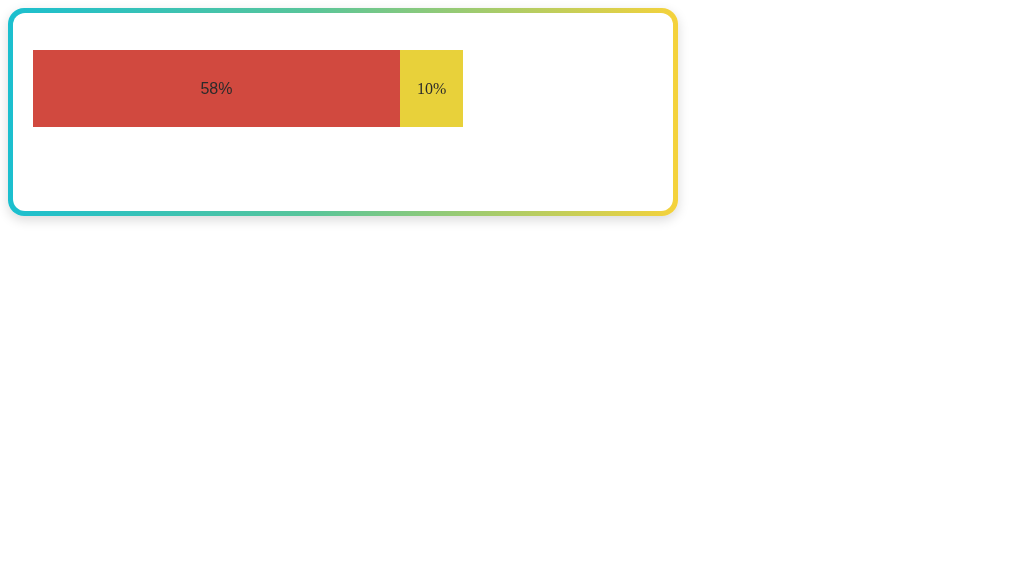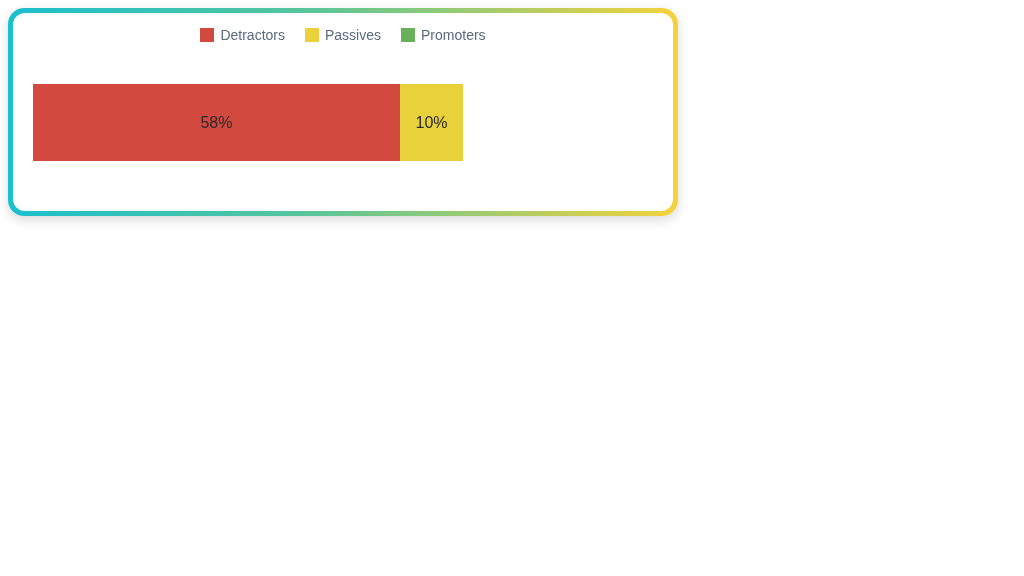--- a/index.html
+++ b/index.html
@@ -104,40 +104,26 @@
   .benchmark-line { stroke: #9aa4ad; stroke-width: 2.4; stroke-dasharray: 2.8 3.6; fill: none; }
   .score-line { stroke: #4a6aa7; stroke-width: 2.7; fill: none; }
   .score-dot { fill: #4a6aa7; }
 </style>
 </head>
 <body>
 
 <div class="card" id="stacked-card">
   <div class="card-inner">
 
-    <div class="legend-row">
-      <span class="legend-item">
-        <span class="swatch" style="background:#d1493f"></span>
-        <span>Detractors</span>
-      </span>
-      <span class="legend-item">
-        <span class="swatch" style="background:#e8d13a"></span>
-        <span>Passives</span>
-      </span>
-      <span class="legend-item">
-        <span class="swatch" style="background:#68b05a"></span>
-        <span>Promoters</span>
-      </span>
-    </div>
 
     <div class="stacked-bar" id="stacked-bar">
       <div class="seg detractors" style="flex: 0.591837 1 0%;">
         <span>58%</span>
       </div>
-      <div class="seg passives" style="flex: 0.102041 1 0%;">
+      <div class="seg passives" style="flex: 0.102041 1 0%; font-family: Liberation Serif, serif;">
         <span>10%</span>
       </div>
     </div>
 
   </div>
 </div>
 
 <div class="card" id="line-card">
   <div class="card-inner">
 

